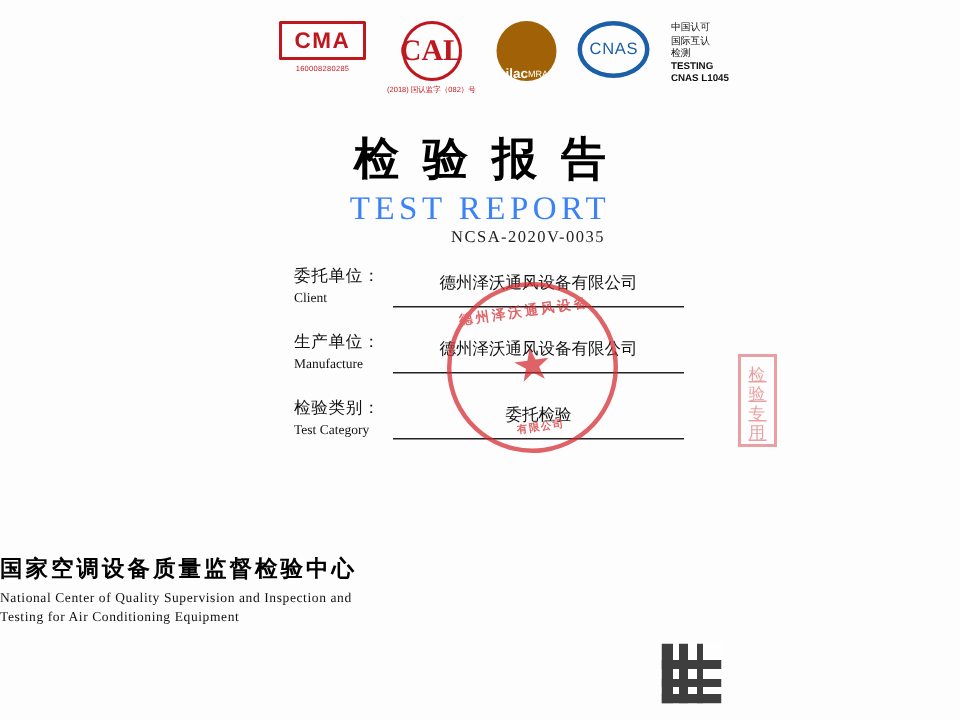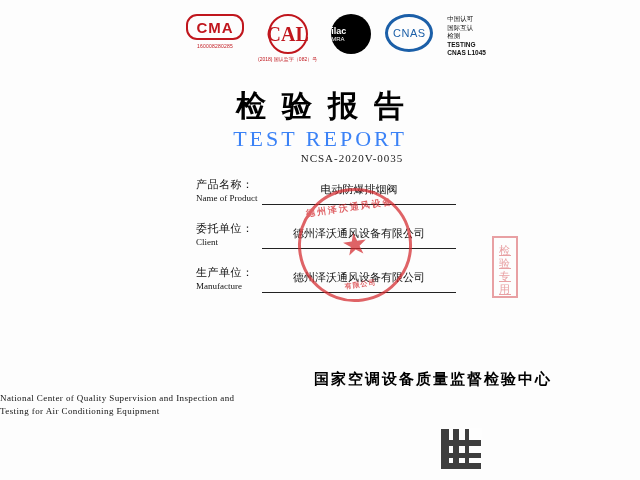--- a/index.html
+++ b/index.html
@@ -33,21 +33,21 @@
     justify-content: space-between;
   }
   .mark {
     text-align: center;
     position: relative;
   }
   .mark-cma .cma-box {
     width: 58px;
     height: 26px;
     border: 2px solid #c0161d;
-    border-radius: 11px;
+    border-radius: 1px;
     display: flex;
     align-items: center;
     justify-content: center;
     color: #c0161d;
     font-family: "Liberation Sans", sans-serif;
     font-weight: bold;
     font-size: 15px;
     letter-spacing: 1px;
     box-sizing: border-box;
   }
@@ -76,25 +76,25 @@
   .mark-cnas-red .sub {
     margin-top: 2px;
     font-size: 5px;
     color: #c0161d;
     font-family: "Liberation Sans", sans-serif;
   }
   .mark-ilac .circle {
     width: 40px;
     height: 40px;
     border-radius: 50%;
-    background: #000000;
+    background: #a16207;
     color: #fff;
     display: flex;
-    flex-direction: column;
-    align-items: flex-start;
+    flex-direction: row;
+    align-items: flex-end;
     justify-content: center;
     font-family: "Liberation Sans", sans-serif;
     margin: 0 auto;
     box-sizing: border-box;
   }
   .mark-ilac .t1 { font-size: 9px; font-weight: bold; line-height: 10px; }
   .mark-ilac .t2 { font-size: 6px; line-height: 7px; }
   .mark-cnas-blue .ell {
     width: 48px;
     height: 38px;
@@ -202,21 +202,21 @@
     line-height: 22px;
     white-space: nowrap;
   }
 
   
   .org-cn {
     position: absolute;
     top: 370px;
     left: 0;
     width: 552px;
-    text-align: right;
+    text-align: left;
     font-size: 15px;
     font-weight: bold;
     letter-spacing: 2px;
     color: #000;
   }
   .org-en1, .org-en2 {
     position: absolute;
     left: 0;
     width: 640px;
     font-size: 9px;
@@ -345,44 +345,44 @@
     </div>
   </div>
 
   <div class="title-cn">检验报告</div>
   <div class="title-en">TEST REPORT</div>
   <div class="report-no">NCSA-2020V-0035</div>
 
 
   <div class="fields">
 
-    <div class="field-row">
-      <div class="field-label">
-        <span class="cn">产品名称：</span>
-        <span class="en">Name of Product</span>
-      </div>
-      <div class="field-value">电动防爆排烟阀</div>
-    </div>
 
     <div class="field-row">
       <div class="field-label">
         <span class="cn">委托单位：</span>
         <span class="en">Client</span>
       </div>
       <div class="field-value">德州泽沃通风设备有限公司</div>
     </div>
 
     <div class="field-row">
       <div class="field-label">
         <span class="cn">生产单位：</span>
         <span class="en">Manufacture</span>
       </div>
       <div class="field-value">德州泽沃通风设备有限公司</div>
     </div>
 
+    <div class="field-row">
+      <div class="field-label">
+        <span class="cn">检验类别：</span>
+        <span class="en">Test Category</span>
+      </div>
+      <div class="field-value">委托检验</div>
+    </div>
 
   </div>
 
   <div class="seal-red">
     <div class="arc-top">德州泽沃通风设备</div>
     <div class="star">★</div>
     <div class="arc-bot">有限公司</div>
   </div>
 
   <div class="seal-side">检验专用</div>

